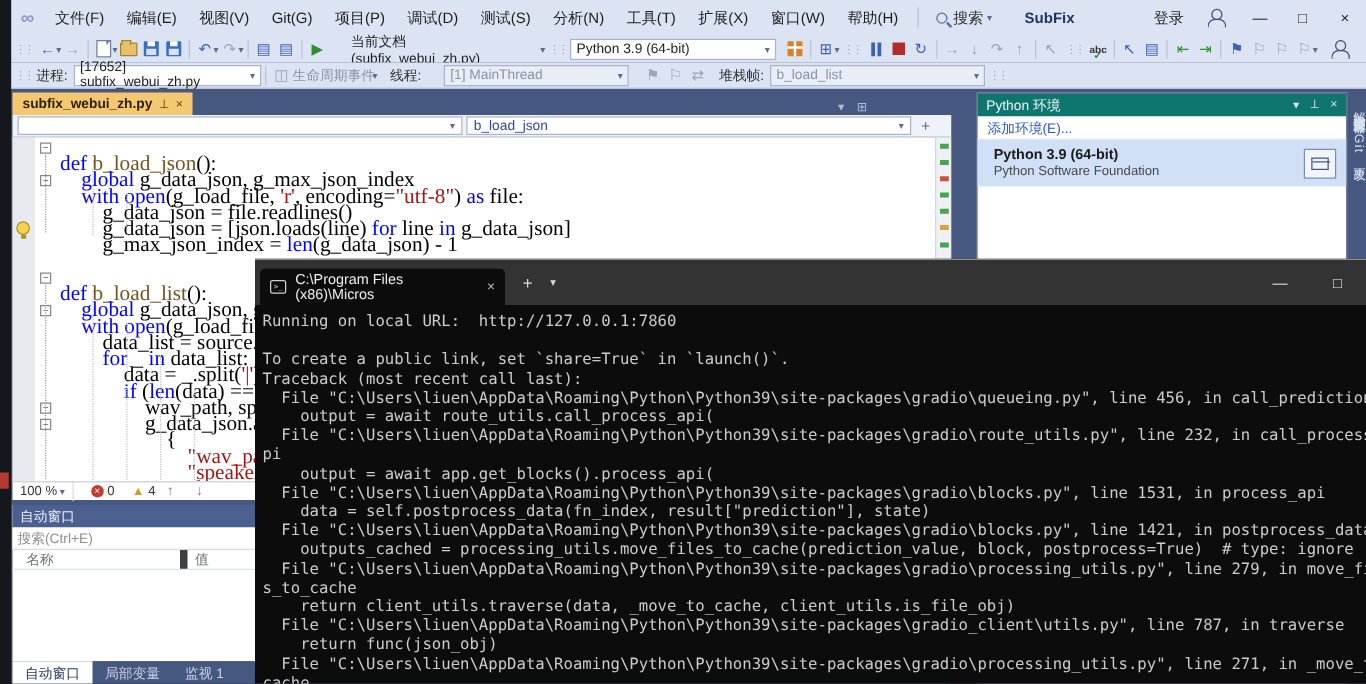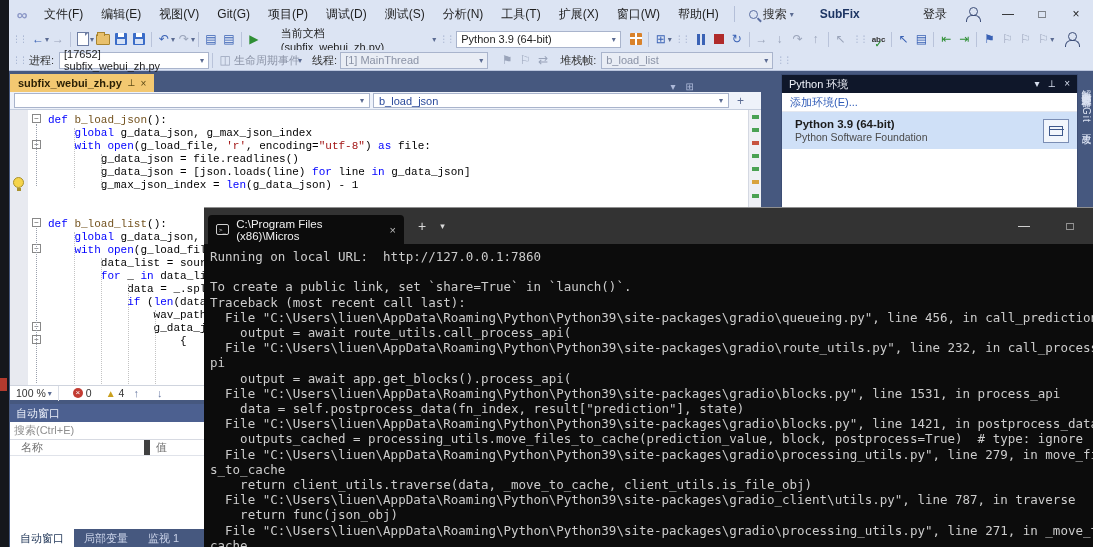--- a/index.html
+++ b/index.html
@@ -74,21 +74,21 @@
   .nav-plus { margin-left:8px; color:#5b6b92; font-size:12px; }
 
   
   #editor { left:1px; top:110px; width:751px; height:275px; background:#fff; overflow:hidden; }
   #gutter { position:absolute; left:0; top:0; width:18px; height:275px; background:#e8eaf0; }
   .bulb { position:absolute; left:3px; top:67px; width:11px; height:11px; background:#f5d44b; border:1px solid #a9912c; border-radius:50%; }
   .bulb::after { content:""; position:absolute; left:3px; top:10px; width:4px; height:3px; background:#a9912c; }
   #outline-col { position:absolute; left:18px; top:0; width:14px; height:275px; background:#fff; }
   .obox { position:absolute; left:4px; width:9px; height:9px; border:1px solid #888; background:#fff; font-size:8px; line-height:7px; text-align:center; color:#555; }
   .oline { position:absolute; left:8px; width:1px; border-left:1px dotted #9aa0ad; }
-  #code-lines { position:absolute; left:38px; top:4px; font-family:Liberation Mono, monospace; font-size:11px; line-height:13px; white-space:pre; }
+  #code-lines { position:absolute; left:38px; top:14px; font-family:Liberation Serif, serif; font-size:17px; line-height:13px; white-space:pre; }
   .tk-k { color:#0000ff; } .tk-f { color:#74531f; } .tk-s { color:#a31515; } .tk-t { color:#000; } .tk-b { color:#0000ff; }
   .iguide { position:absolute; width:1px; border-left:1px dotted #c3c3c3; }
   #scrollmap { position:absolute; right:0; top:0; width:13px; height:275px; background:#eef0f5; border-left:1px solid #d4d8e2; }
   .smark { position:absolute; left:3px; width:7px; height:4px; }
 
   
   #editor-bottom { left:1px; top:385px; width:751px; height:15px; background:#fff; border-top:1px solid #cfd4de; display:flex; align-items:center; font-size:10.5px; color:#333; }
   .zoom-combo { display:flex; align-items:center; gap:4px; padding:0 6px; border-right:1px solid #dadee6; height:15px; }
   .err-ico { width:10px; height:10px; border-radius:50%; background:#c33b32; color:#fff; font-size:8px; line-height:10px; text-align:center; margin:0 3px 0 14px; }
   .warn-ico { color:#caa01e; font-size:10px; margin:0 3px 0 14px; }
@@ -103,21 +103,21 @@
   #autos-search .sdiv { width:1px; height:12px; background:#c9cdd8; margin:0 4px 0 8px; }
   #autos-head { height:16px; display:flex; font-size:11px; color:#717171; border-bottom:1px solid #e0e3ea; }
   #autos-head .c1 { width:140px; padding-left:11px; border-right:6px solid #404040; }
   #autos-head .c2 { padding-left:6px; }
   #autos-tabs { left:1px; top:529px; width:751px; height:18px; background:#46587f; display:flex; font-size:11px; }
   .atab { padding:2px 10px 0; color:#c9d2e8; }
   .atab.active { background:#fff; color:#1e3456; }
 
   
   #pyenv { left:772px; top:74px; width:297px; height:473px; background:#fff; border:1px solid #3c4d74; }
-  #pyenv-title { height:18px; background:#0f172a; color:#f0f3fb; font-size:11px; display:flex; align-items:center; padding:0 7px; }
+  #pyenv-title { height:18px; background:#0f766e; color:#f0f3fb; font-size:11px; display:flex; align-items:center; padding:0 7px; }
   #pyenv-title .ticons { margin-left:auto; display:flex; gap:9px; font-size:10px; color:#d7deee; }
   .add-env { height:19px; display:flex; align-items:center; padding:0 8px; color:#2f5bb7; font-size:11px; border-bottom:1px solid #e4e7ee; }
   .env-row { height:37px; background:#cfe0f7; display:flex; align-items:center; padding:0 8px 0 13px; }
   .env-meta { display:flex; flex-direction:column; gap:1px; }
   .env-name { font-size:11.5px; font-weight:bold; color:#1b1b1b; }
   .env-vendor { font-size:10.5px; color:#4a4a4a; }
   .env-btn { margin-left:auto; width:26px; height:24px; background:#f2f6fc; border:1px solid #7a8db4; display:flex; align-items:center; justify-content:center; }
   .env-btn .glyph { width:14px; height:10px; border:1px solid #3f598c; position:relative; }
   .env-btn .glyph::before { content:""; position:absolute; left:0; top:2px; width:14px; height:1px; background:#3f598c; }
 
@@ -263,21 +263,21 @@
       <span>进程:</span>
       <span class="combo" style="width:150px; margin-left:5px">
         <span>[17652] subfix_webui_zh.py</span>
         <span class="carr">▾</span>
       </span>
       <span class="sep"></span>
       <span class="tbtn gray">◫</span>
       <span style="color:#8b93a6">生命周期事件</span>
       <span class="tiny-arrow">▾</span>
       <span style="margin-left:10px">线程:</span>
-      <span class="combo disabled" style="width:148px; margin-left:3px">
+      <span class="combo disabled" style="width:148px; margin-left:18px">
         <span>[1] MainThread</span>
         <span class="carr">▾</span>
       </span>
       <span class="tbtn gray" style="margin-left:10px">⚑</span>
       <span class="tbtn gray">⚐</span>
       <span class="tbtn gray">⇄</span>
       <span style="margin-left:8px">堆栈帧:</span>
       <span class="combo disabled" style="width:172px; margin-left:5px">
         <span>b_load_list</span>
         <span class="carr">▾</span>

